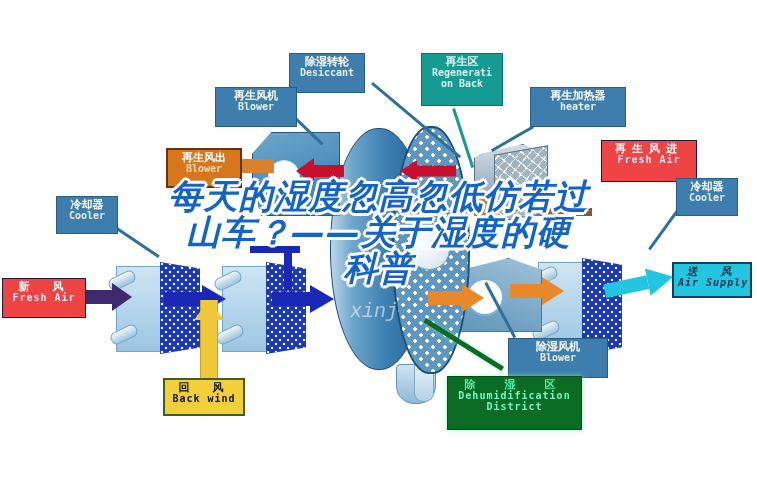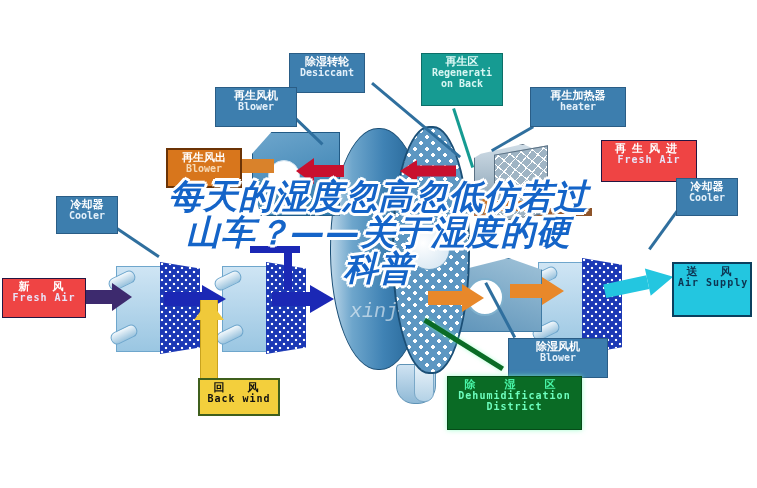--- a/index.html
+++ b/index.html
@@ -41,21 +41,21 @@
   .b-purple{background:#ef4444;border:1px solid #241642;}
   .b-purple .cn{font-size:11px;color:#ffffff;letter-spacing:6px;}
   .b-purple .en{font-size:10px;color:#e8e3f7;letter-spacing:1px;}
 
   
   .b-cyan{background:#23c6e0;border:2px solid #0b3f5e;}
   .b-cyan .cn{font-size:11px;color:#0d3350;letter-spacing:6px;}
   .b-cyan .en{font-size:10px;color:#0d3350;letter-spacing:1px;}
 
   
-  .b-yellow{background:#f3cf3c;border:2px solid #3f5f1d;margin-left:35px;}
+  .b-yellow{background:#f3cf3c;border:2px solid #3f5f1d;}
   .b-yellow .cn{font-size:11px;color:#111111;letter-spacing:6px;}
   .b-yellow .en{font-size:10px;color:#111111;letter-spacing:1px;}
 
   
   .b-green{background:#0a6b25;border:1px solid #064c19;box-shadow:0 0 5px rgba(130,255,190,.75);}
   .b-green .cn{font-size:11px;color:#49f5a8;letter-spacing:9px;}
   .b-green .en{font-size:10px;color:#6dfdbd;letter-spacing:1px;}
 
   
   .leader{position:absolute;z-index:35;background:#2f6f9e;transform-origin:0 0;height:3px;}
@@ -364,21 +364,21 @@
   <div class="lbl b-purple" style="left:2px;top:278px;width:84px;height:40px;">
     <span class="cn">新　风</span>
     <span class="en">Fresh Air</span>
   </div>
 
   <div class="lbl b-yellow" style="left:163px;top:378px;width:82px;height:38px;">
     <span class="cn">回　风</span>
     <span class="en">Back wind</span>
   </div>
 
-  <div class="lbl b-cyan" style="left:672px;top:262px;width:80px;height:55px;">
+  <div class="lbl b-cyan" style="left:672px;top:262px;width:80px;height:36px;font-style:italic;">
     <span class="cn">送　风</span>
     <span class="en">Air Supply</span>
   </div>
 
   <div class="lbl b-steel" style="left:508px;top:338px;width:100px;height:40px;">
     <span class="cn">除湿风机</span>
     <span class="en">Blower</span>
   </div>
 
   <div class="lbl b-green" style="left:447px;top:376px;width:135px;height:54px;">

